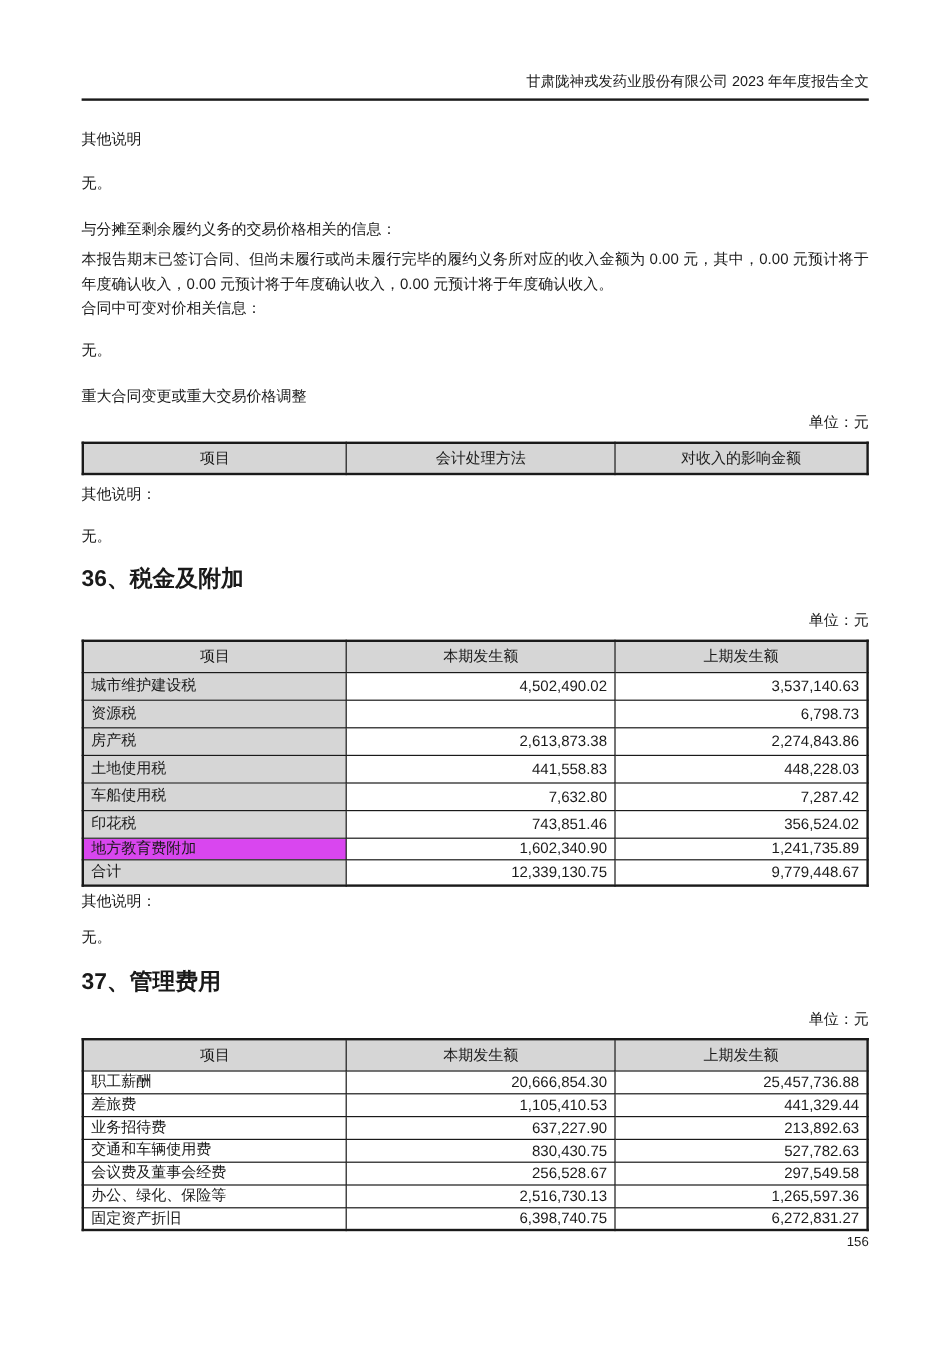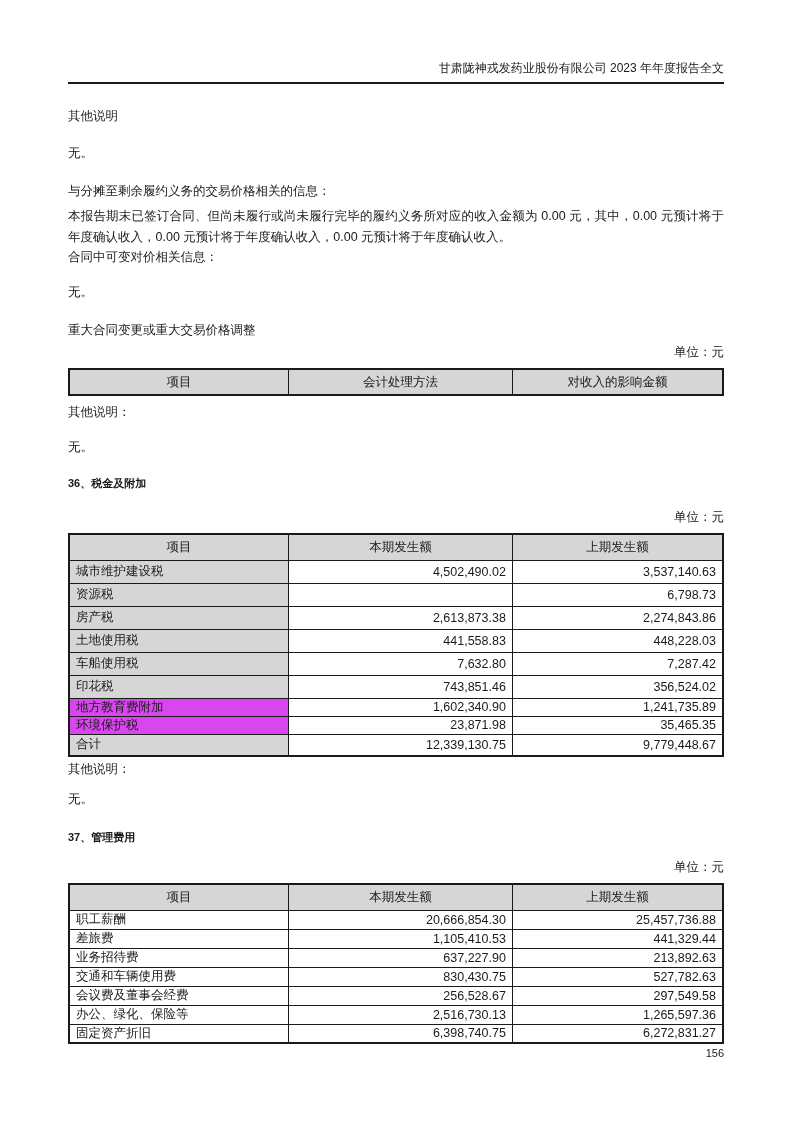--- a/index.html
+++ b/index.html
@@ -42,21 +42,21 @@
   .mt-major    { margin-top: 24px; }
   .unit-line {
     text-align: right;
     line-height: 14px;
   }
   .mt-unit1 { margin-top: 8px; }
   .mt-other2 { margin-top: 9px; }
   .mt-none3  { margin-top: 21px; }
   .section-title {
     font-weight: bold;
-    font-size: 11px;
+    font-size: 19px;
     line-height: 16px;
   }
   .mt-h36   { margin-top: 21px; }
   .mt-unit2 { margin-top: 19px; }
   .mt-other3 { margin-top: 5px; }
   .mt-none4  { margin-top: 16px; }
   .mt-h37    { margin-top: 23px; }
   .mt-unit3  { margin-top: 15px; }
   .page-number {
     margin-top: 3px;
@@ -185,25 +185,20 @@
           <tr>
             <td>印花税</td>
             <td>743,851.46</td>
             <td>356,524.02</td>
           </tr>
           <tr class="short noshade">
             <td>地方教育费附加</td>
             <td>1,602,340.90</td>
             <td>1,241,735.89</td>
           </tr>
-          <tr class="short noshade">
-            <td>环境保护税</td>
-            <td>23,871.98</td>
-            <td>35,465.35</td>
-          </tr>
           <tr class="total">
             <td>合计</td>
             <td>12,339,130.75</td>
             <td>9,779,448.67</td>
           </tr>
         </tbody>
     </table>
 
     <p class="line mt-other3">其他说明：</p>
     <p class="line mt-none4">无。</p>

